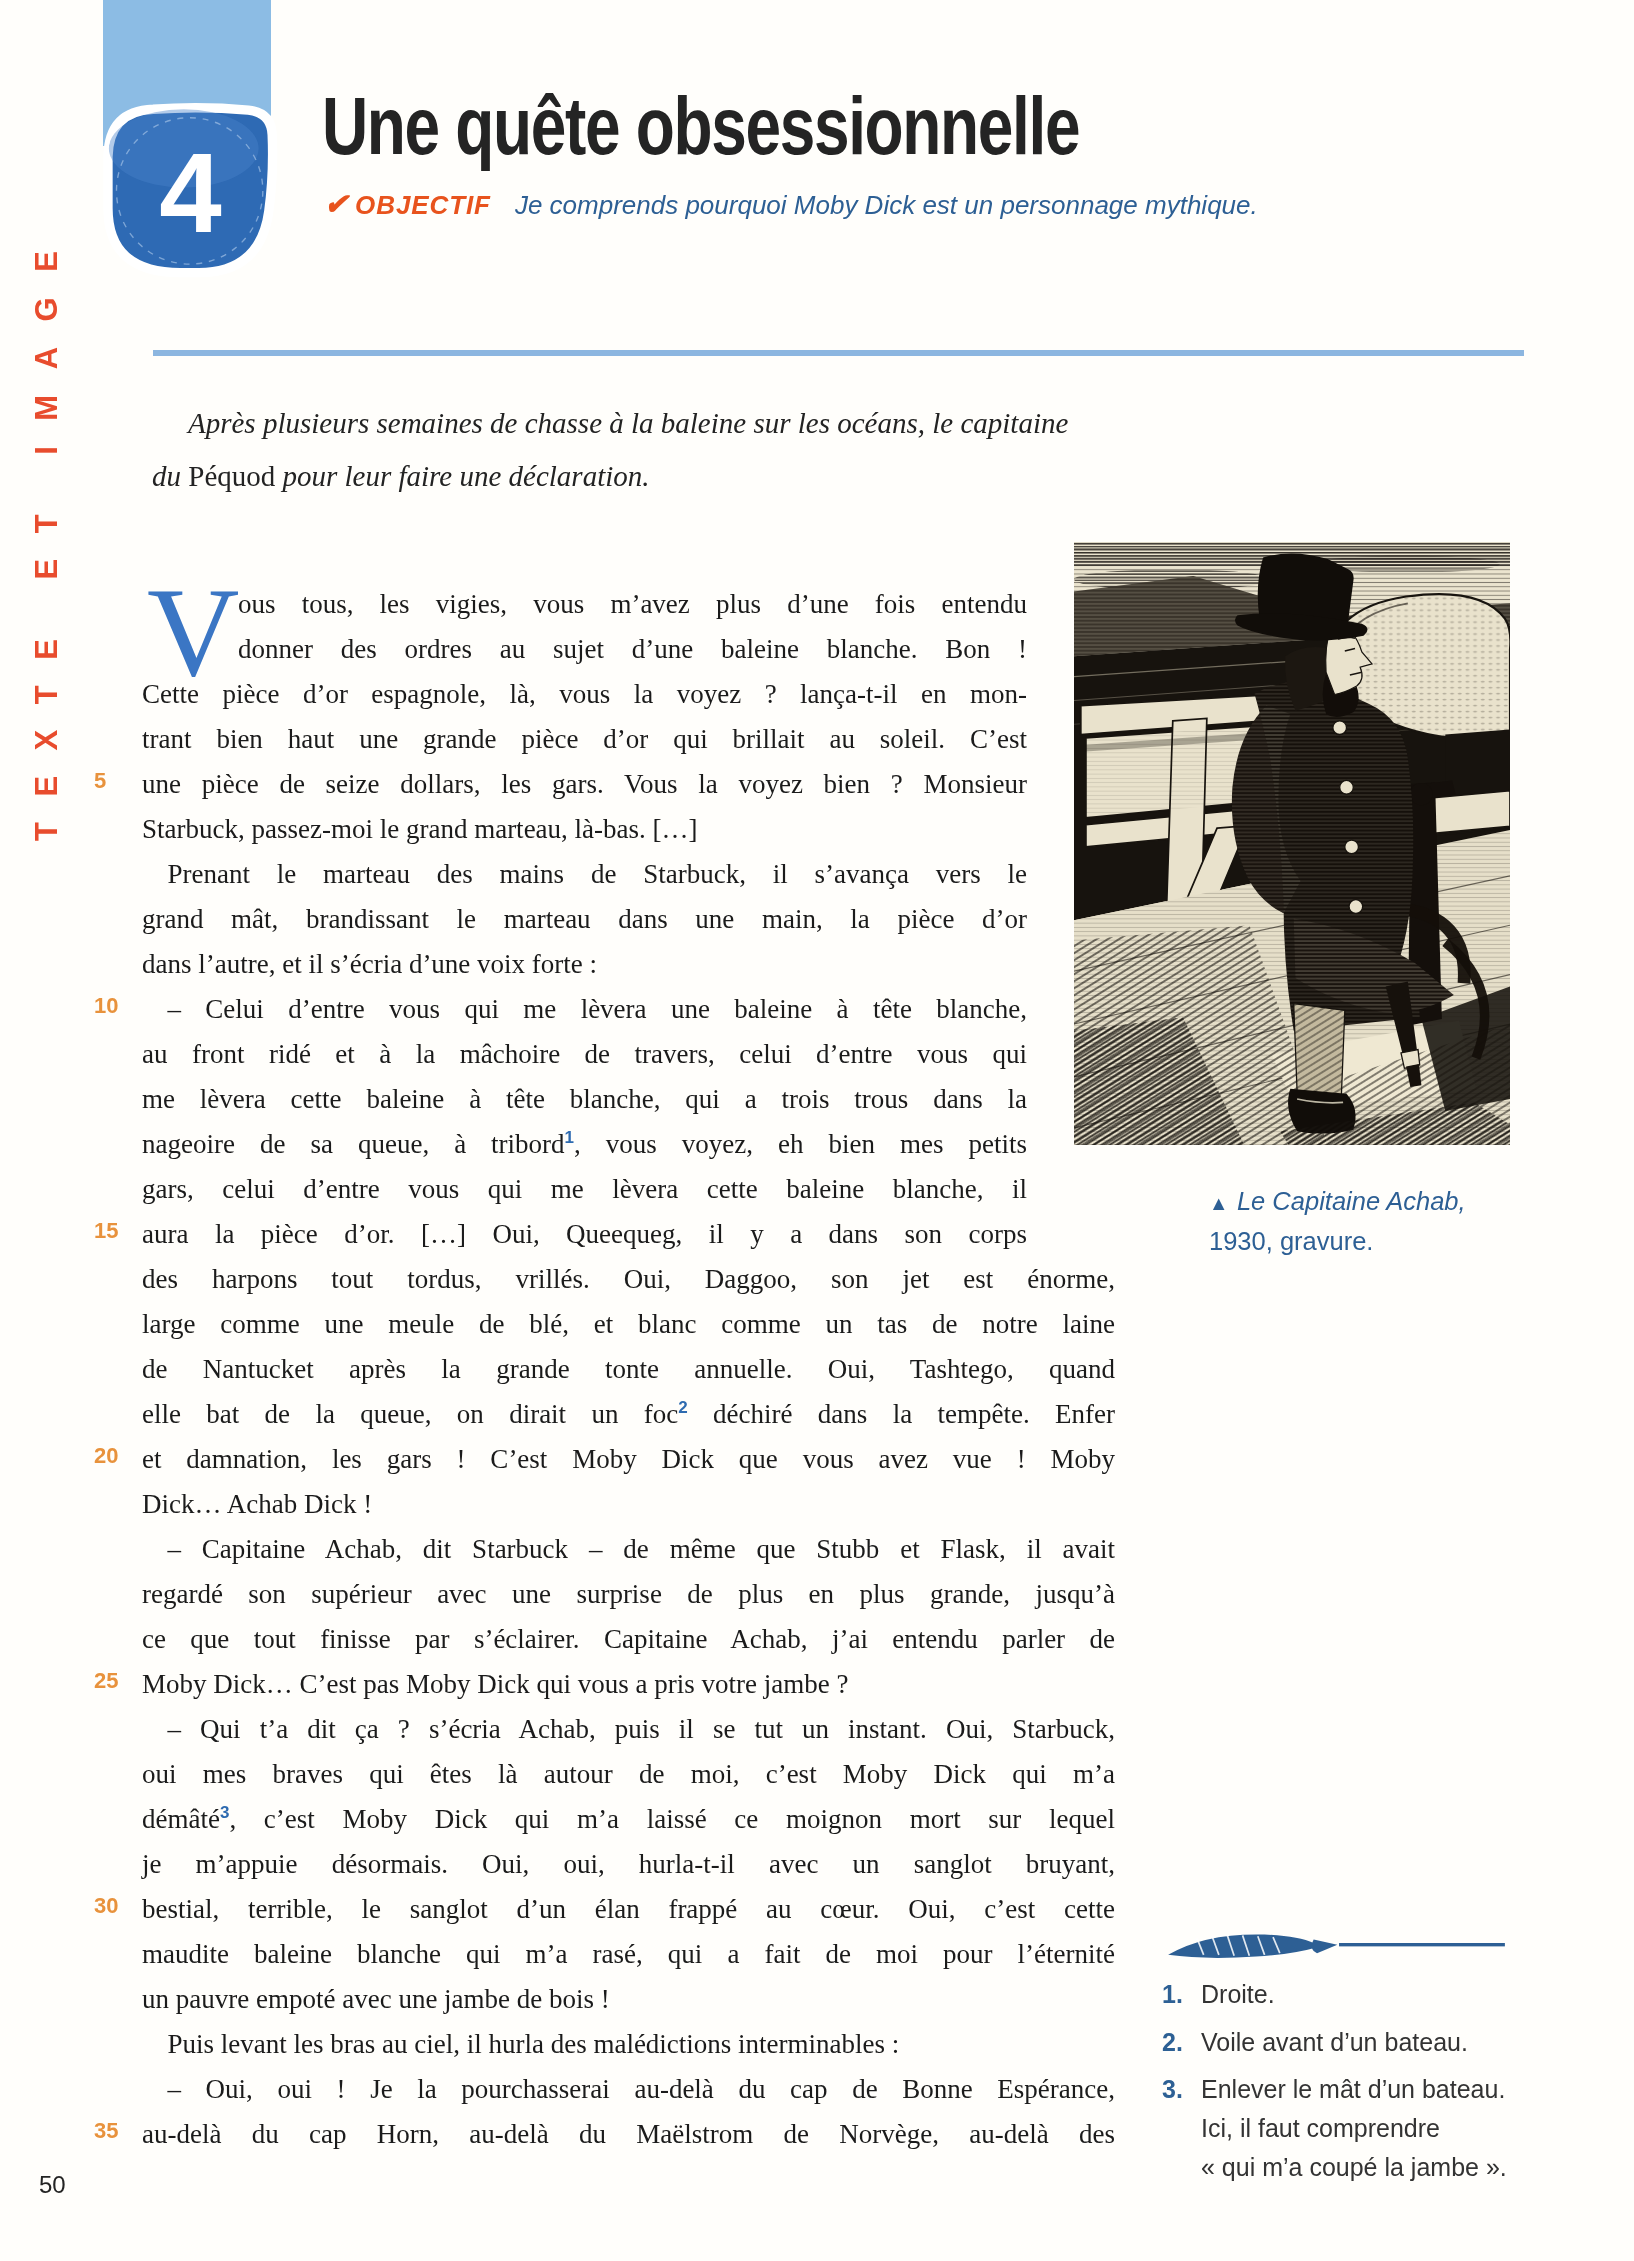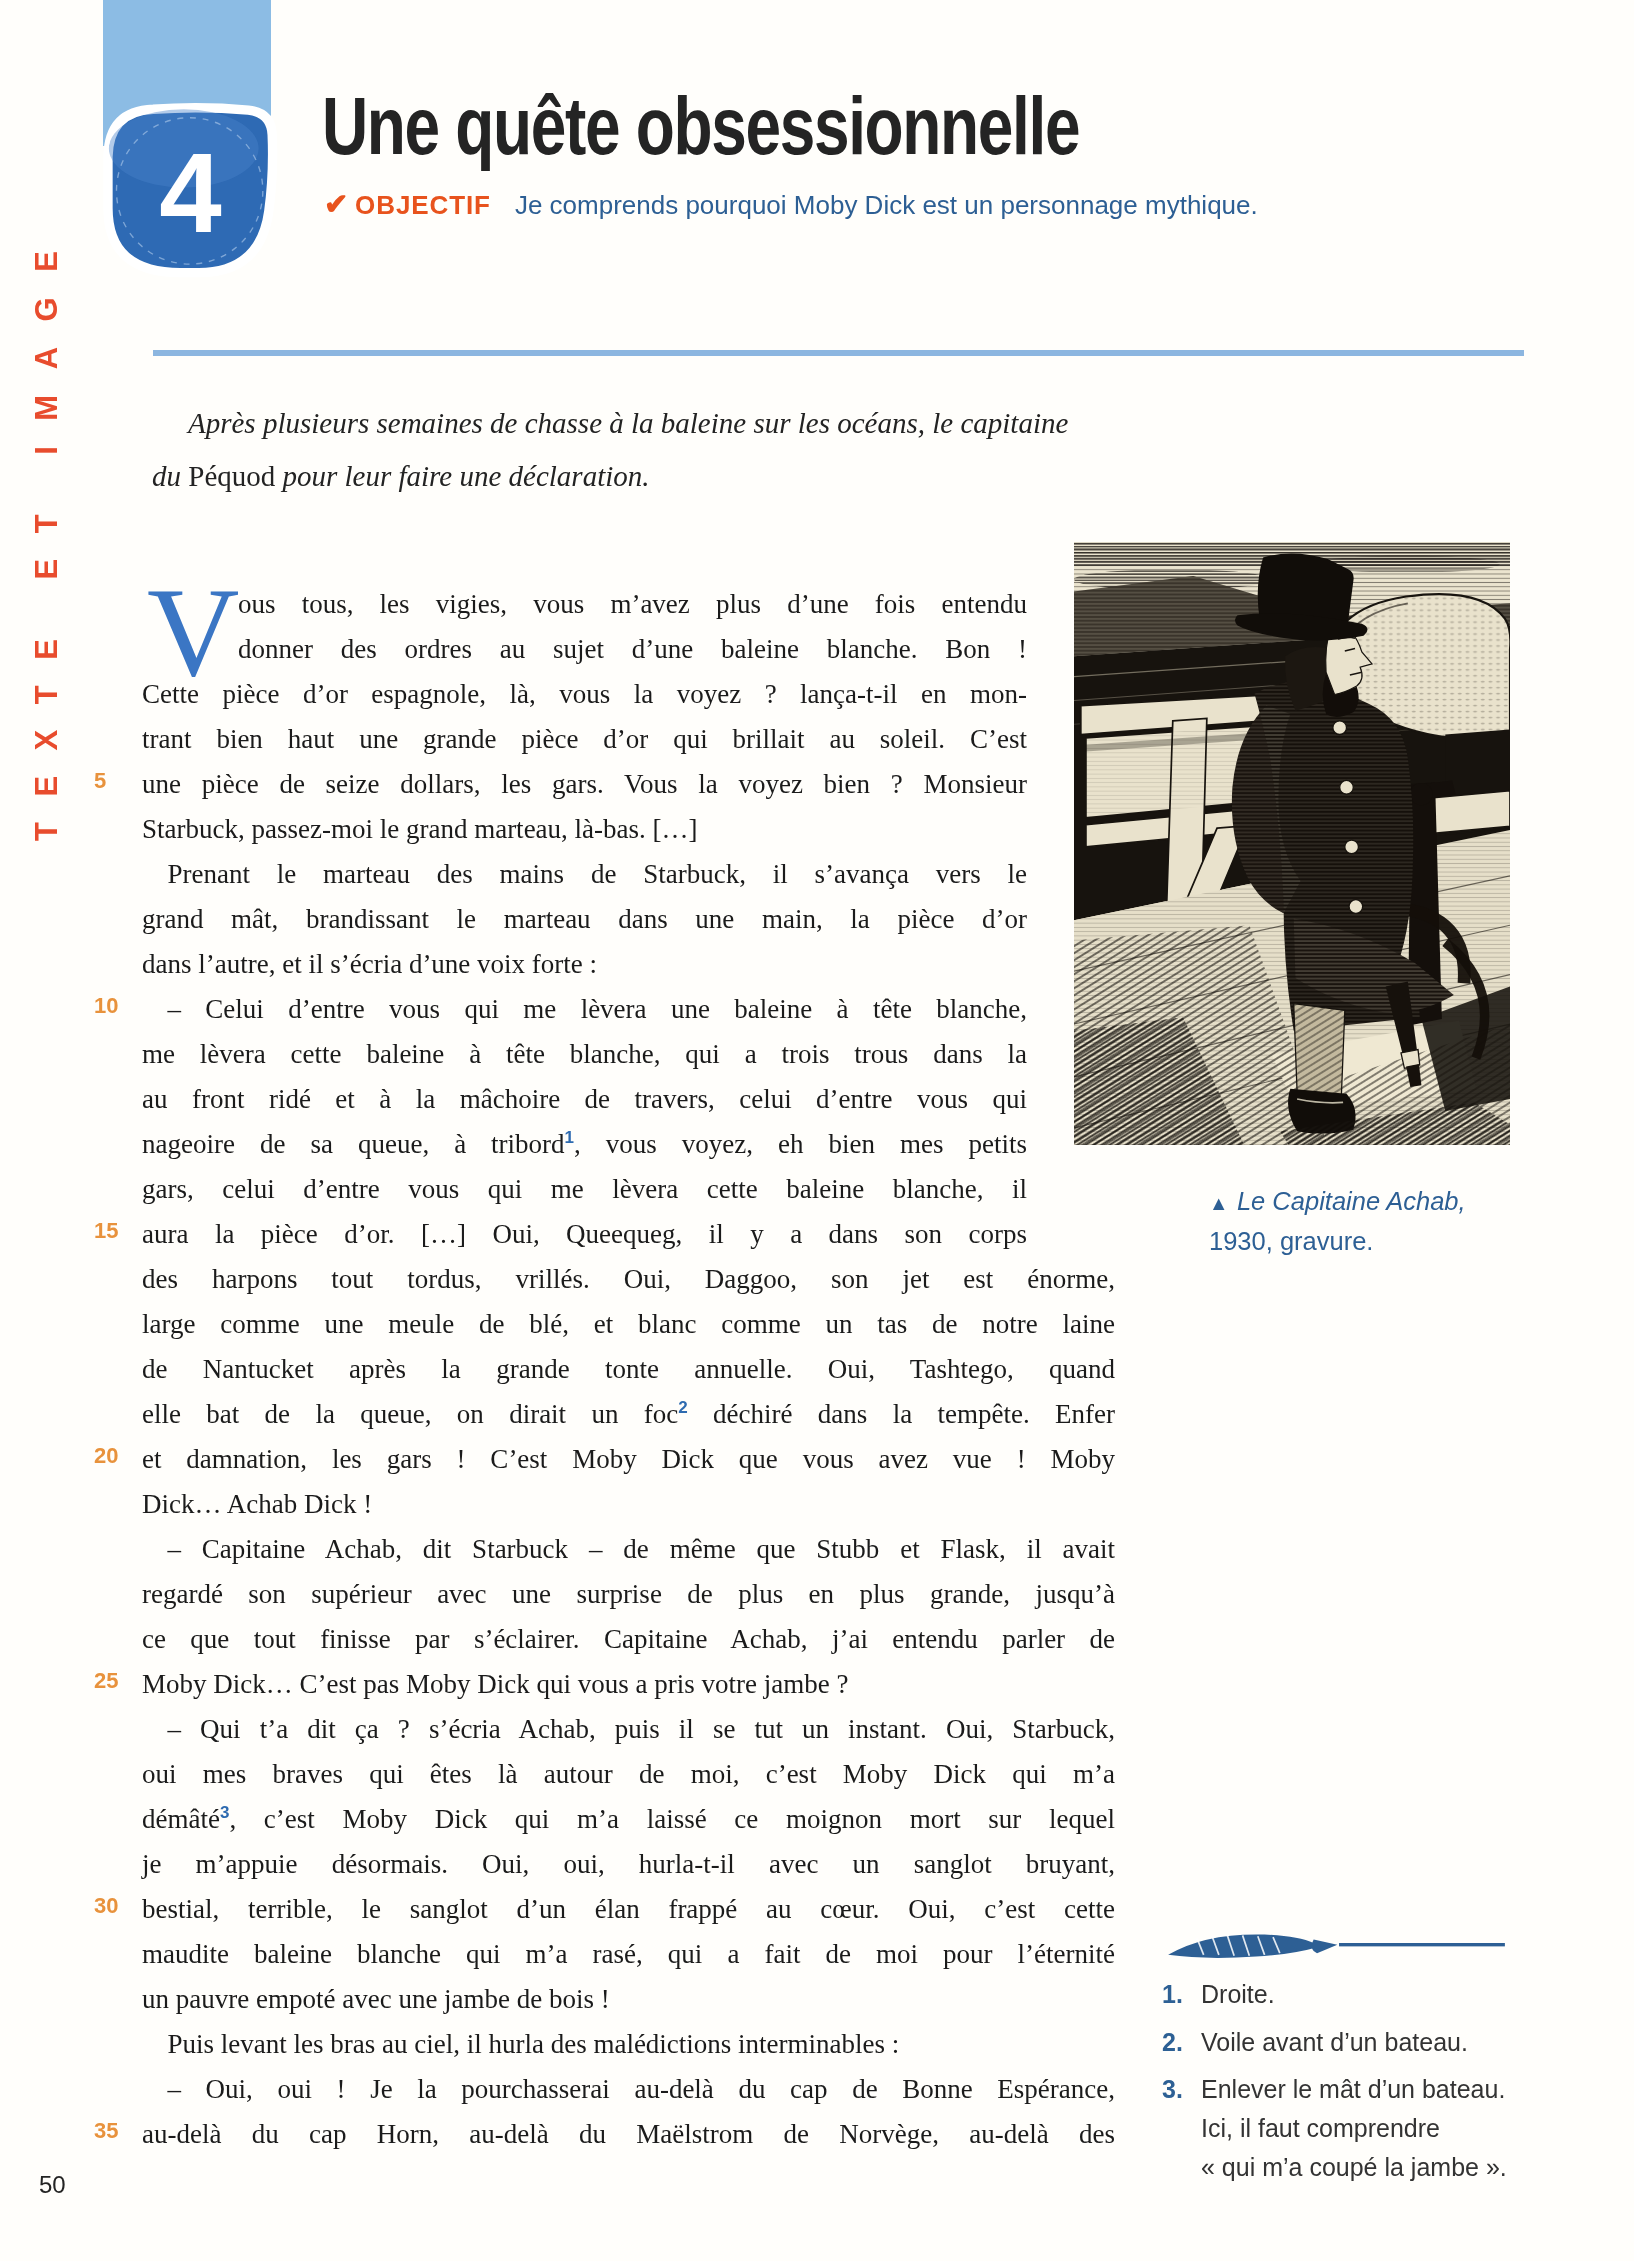--- a/index.html
+++ b/index.html
@@ -10,21 +10,21 @@
   .sidebar-label{position:absolute;top:841px;left:29px;transform-origin:0 0;transform:rotate(-90deg);
       font:700 31px "Liberation Sans",sans-serif;color:#e84c2d;letter-spacing:25.5px;white-space:nowrap;}
 
   
   .strip{position:absolute;left:103px;top:0;width:168px;height:146px;background:#8cbce4;}
   .badge{position:absolute;left:90px;top:82px;width:201px;height:211px;}
 
   
   .title{position:absolute;left:322px;top:83px;margin:0;font:700 82px/1.05 "Liberation Sans",sans-serif;
       color:#242424;letter-spacing:-1.7px;transform:scaleX(0.78);transform-origin:0 0;white-space:nowrap;}
-  .objective{position:absolute;left:324px;top:187px;white-space:nowrap;font-size:26px;}
+  .objective{position:absolute;left:324px;top:187px;white-space:nowrap;font-size:26px;font-style:italic;}
   .obj-check{color:#e8531d;font-weight:700;font-size:29px;margin-right:6.8px;}
   .obj-label{color:#e8531d;font-weight:700;letter-spacing:0.9px;margin-right:24px;}
   .obj-text{color:#2d5f94;}
   .rule{position:absolute;left:153px;top:350px;width:1371px;height:6px;background:#8cb6e0;}
 
   
   .intro{position:absolute;left:152px;top:397px;width:988px;
       font:italic 29px/53px "Liberation Serif",serif;color:#232323;}
   .intro-line.indent1{padding-left:36px;}
   .intro .roman{font-style:normal;}
@@ -104,22 +104,22 @@
         <div class="bline narrow dcpad">ous tous, les vigies, vous m’avez plus d’une fois entendu</div>
         <div class="bline narrow dcpad">donner des ordres au sujet d’une baleine blanche. Bon !</div>
         <div class="bline narrow">Cette pièce d’or espagnole, là, vous la voyez ? lança-t-il en mon-</div>
         <div class="bline narrow">trant bien haut une grande pièce d’or qui brillait au soleil. C’est</div>
         <div class="bline narrow"><span class="lnum">5</span>une pièce de seize dollars, les gars. Vous la voyez bien ? Monsieur</div>
         <div class="bline narrow lastline">Starbuck, passez-moi le grand marteau, là-bas. […]</div>
         <div class="bline narrow pindent">Prenant le marteau des mains de Starbuck, il s’avança vers le</div>
         <div class="bline narrow">grand mât, brandissant le marteau dans une main, la pièce d’or</div>
         <div class="bline narrow lastline">dans l’autre, et il s’écria d’une voix forte :</div>
         <div class="bline narrow pindent"><span class="lnum">10</span>– Celui d’entre vous qui me lèvera une baleine à tête blanche,</div>
+        <div class="bline narrow">au front ridé et à la mâchoire de travers, celui d’entre vous qui</div>
         <div class="bline narrow">me lèvera cette baleine à tête blanche, qui a trois trous dans la</div>
-        <div class="bline narrow">au front ridé et à la mâchoire de travers, celui d’entre vous qui</div>
         <div class="bline narrow">nageoire de sa queue, à tribord<sup class="ref">1</sup>, vous voyez, eh bien mes petits</div>
         <div class="bline narrow">gars, celui d’entre vous qui me lèvera cette baleine blanche, il</div>
         <div class="bline narrow"><span class="lnum">15</span>aura la pièce d’or. […] Oui, Queequeg, il y a dans son corps</div>
         <div class="bline">des harpons tout tordus, vrillés. Oui, Daggoo, son jet est énorme,</div>
         <div class="bline">large comme une meule de blé, et blanc comme un tas de notre laine</div>
         <div class="bline">de Nantucket après la grande tonte annuelle. Oui, Tashtego, quand</div>
         <div class="bline">elle bat de la queue, on dirait un foc<sup class="ref">2</sup> déchiré dans la tempête. Enfer</div>
         <div class="bline"><span class="lnum">20</span>et damnation, les gars ! C’est Moby Dick que vous avez vue ! Moby</div>
         <div class="bline lastline">Dick… Achab Dick !</div>
         <div class="bline pindent">– Capitaine Achab, dit Starbuck – de même que Stubb et Flask, il avait</div>

